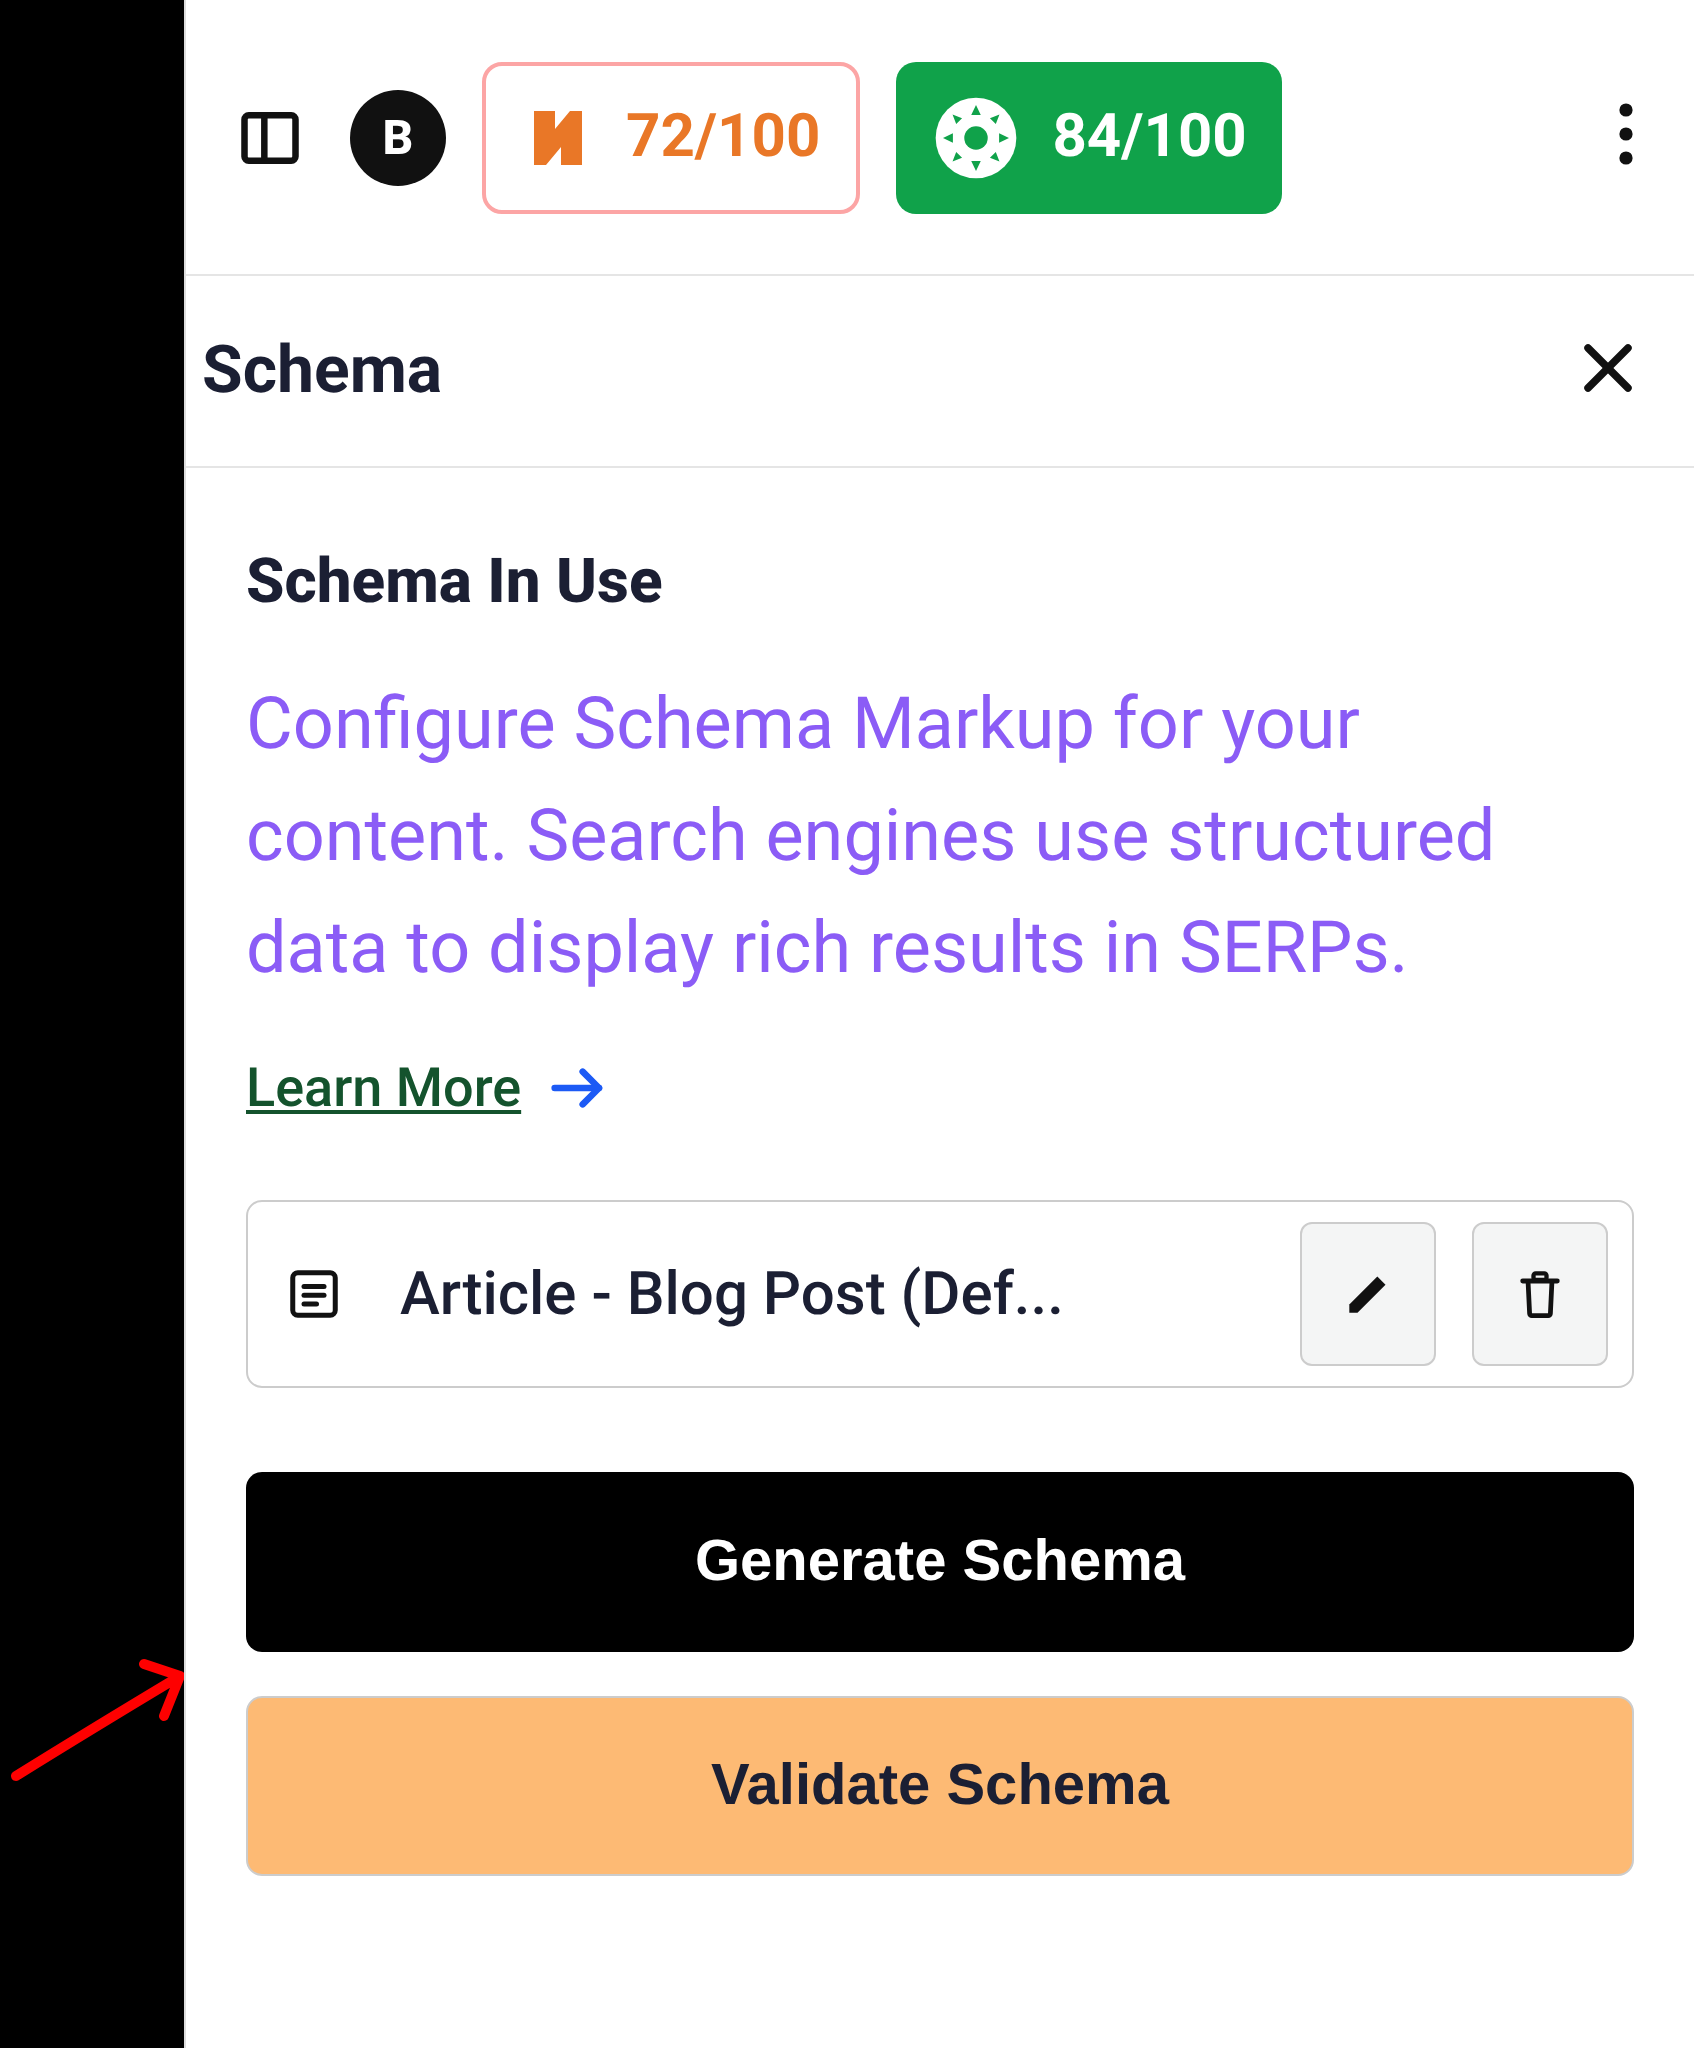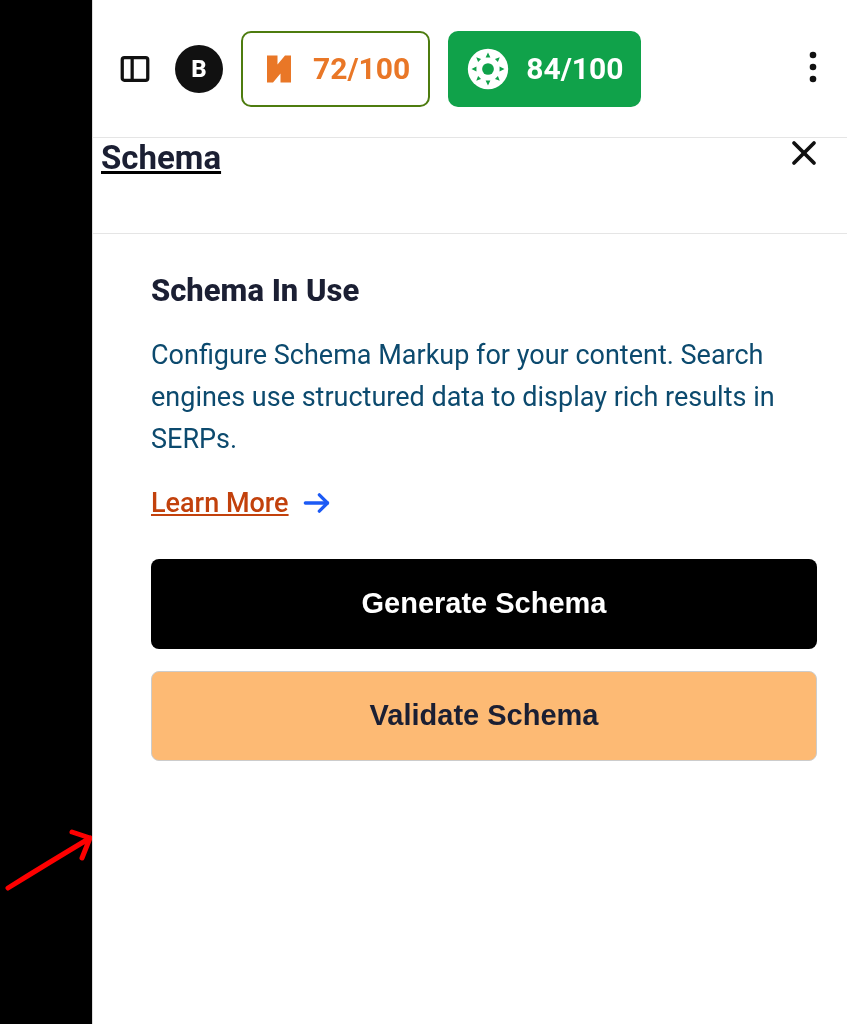--- a/index.html
+++ b/index.html
@@ -59,73 +59,71 @@
       border-radius: 10px;
       display: flex;
       align-items: center;
       padding: 0 18px;
       gap: 16px;
       font-size: 30px;
       font-weight: 700;
       cursor: pointer;
     }
     .score-orange {
-      border: 2px solid #4d7c0f;
+      border: 2px solid #fca5a5;
       color: #E97727;
       background: #fff;
     }
     .score-green {
       background: #10A24A;
       color: #fff;
       gap: 16px;
     }
     .toolbar-more {
       margin-left: auto;
       cursor: pointer;
     }
     .panel-header {
       height: 96px;
       border-bottom: 1px solid #e5e5e5;
       display: flex;
-      align-items: flex-start;
+      align-items: center;
       justify-content: space-between;
       padding: 0 28px 0 8px;
-      text-decoration: underline;
     }
     .panel-title {
       font-size: 33px;
       font-weight: 700;
       color: #1B1F33;
     }
     .close-btn {
       cursor: pointer;
     }
     .content {
       padding: 38px 30px 0 30px;
-      margin-left: 28px;
     }
     .section-title {
       font-size: 31px;
       font-weight: 800;
       color: #1B1F33;
       margin-bottom: 26px;
     }
     .section-desc {
-      font-size: 27px;
+      font-size: 36px;
       line-height: 1.55;
-      color: #0c4a6e;
+      color: #8b5cf6;
       margin-bottom: 26px;
     }
     .learn-more {
       display: inline-flex;
       align-items: center;
       gap: 14px;
       font-size: 27px;
       font-weight: 500;
-      color: #c2410c;
+      color: #14532d;
       text-decoration: underline;
       cursor: pointer;
       margin-bottom: 40px;
     }
     .schema-item {
       border: 1px solid #ccc;
       border-radius: 8px;
       height: 94px;
       display: flex;
       align-items: center;
@@ -242,18 +240,39 @@
     <div class="section-title">Schema In Use</div>
     <div class="section-desc">Configure Schema Markup for your content. Search engines use structured data to display rich results in SERPs.</div>
     <a class="learn-more">
       <span>Learn More</span>
       <svg width="28" height="22" viewBox="0 0 24 18">
         <line x1="2" y1="9" x2="21" y2="9" stroke="#1C5AF5" stroke-width="2.8" stroke-linecap="round"></line>
         <polyline points="14,2 21,9 14,16" stroke="#1C5AF5" stroke-width="2.8" fill="none" stroke-linecap="round" stroke-linejoin="round"></polyline>
       </svg>
     </a>
 
+    <div class="schema-item">
+      <svg width="30" height="30" viewBox="0 0 24 24">
+        <rect x="3.5" y="3.5" width="17" height="17" rx="2" fill="none" stroke="#111" stroke-width="2"></rect>
+        <line x1="8" y1="9" x2="16" y2="9" stroke="#111" stroke-width="2" stroke-linecap="round"></line>
+        <line x1="8" y1="12.5" x2="16" y2="12.5" stroke="#111" stroke-width="2" stroke-linecap="round"></line>
+        <line x1="8" y1="16" x2="13" y2="16" stroke="#111" stroke-width="2" stroke-linecap="round"></line>
+      </svg>
+      <div class="schema-item-label">Article - Blog Post (Def...</div>
+      <div class="icon-btn">
+        <svg width="28" height="28" viewBox="0 0 24 24">
+          <path d="M4 20 L4 16.5 L16 4.5 L19.5 8 L7.5 20 Z" fill="#111"></path>
+        </svg>
+      </div>
+      <div class="icon-btn">
+        <svg width="26" height="30" viewBox="0 0 24 24">
+          <line x1="4" y1="6" x2="20" y2="6" stroke="#111" stroke-width="2.2" stroke-linecap="round"></line>
+          <rect x="9" y="2.5" width="6" height="3" rx="1" fill="none" stroke="#111" stroke-width="2"></rect>
+          <path d="M6.5 6.5 L7.2 21 C7.2 21.5 7.7 22 8.2 22 L15.8 22 C16.3 22 16.8 21.5 16.8 21 L17.5 6.5" fill="none" stroke="#111" stroke-width="2.2" stroke-linejoin="round"></path>
+        </svg>
+      </div>
+    </div>
 
     <button class="btn-primary">Generate Schema</button>
     <button class="btn-secondary">Validate Schema</button>
   </div>
 
 </div>
 
 </body></html>

